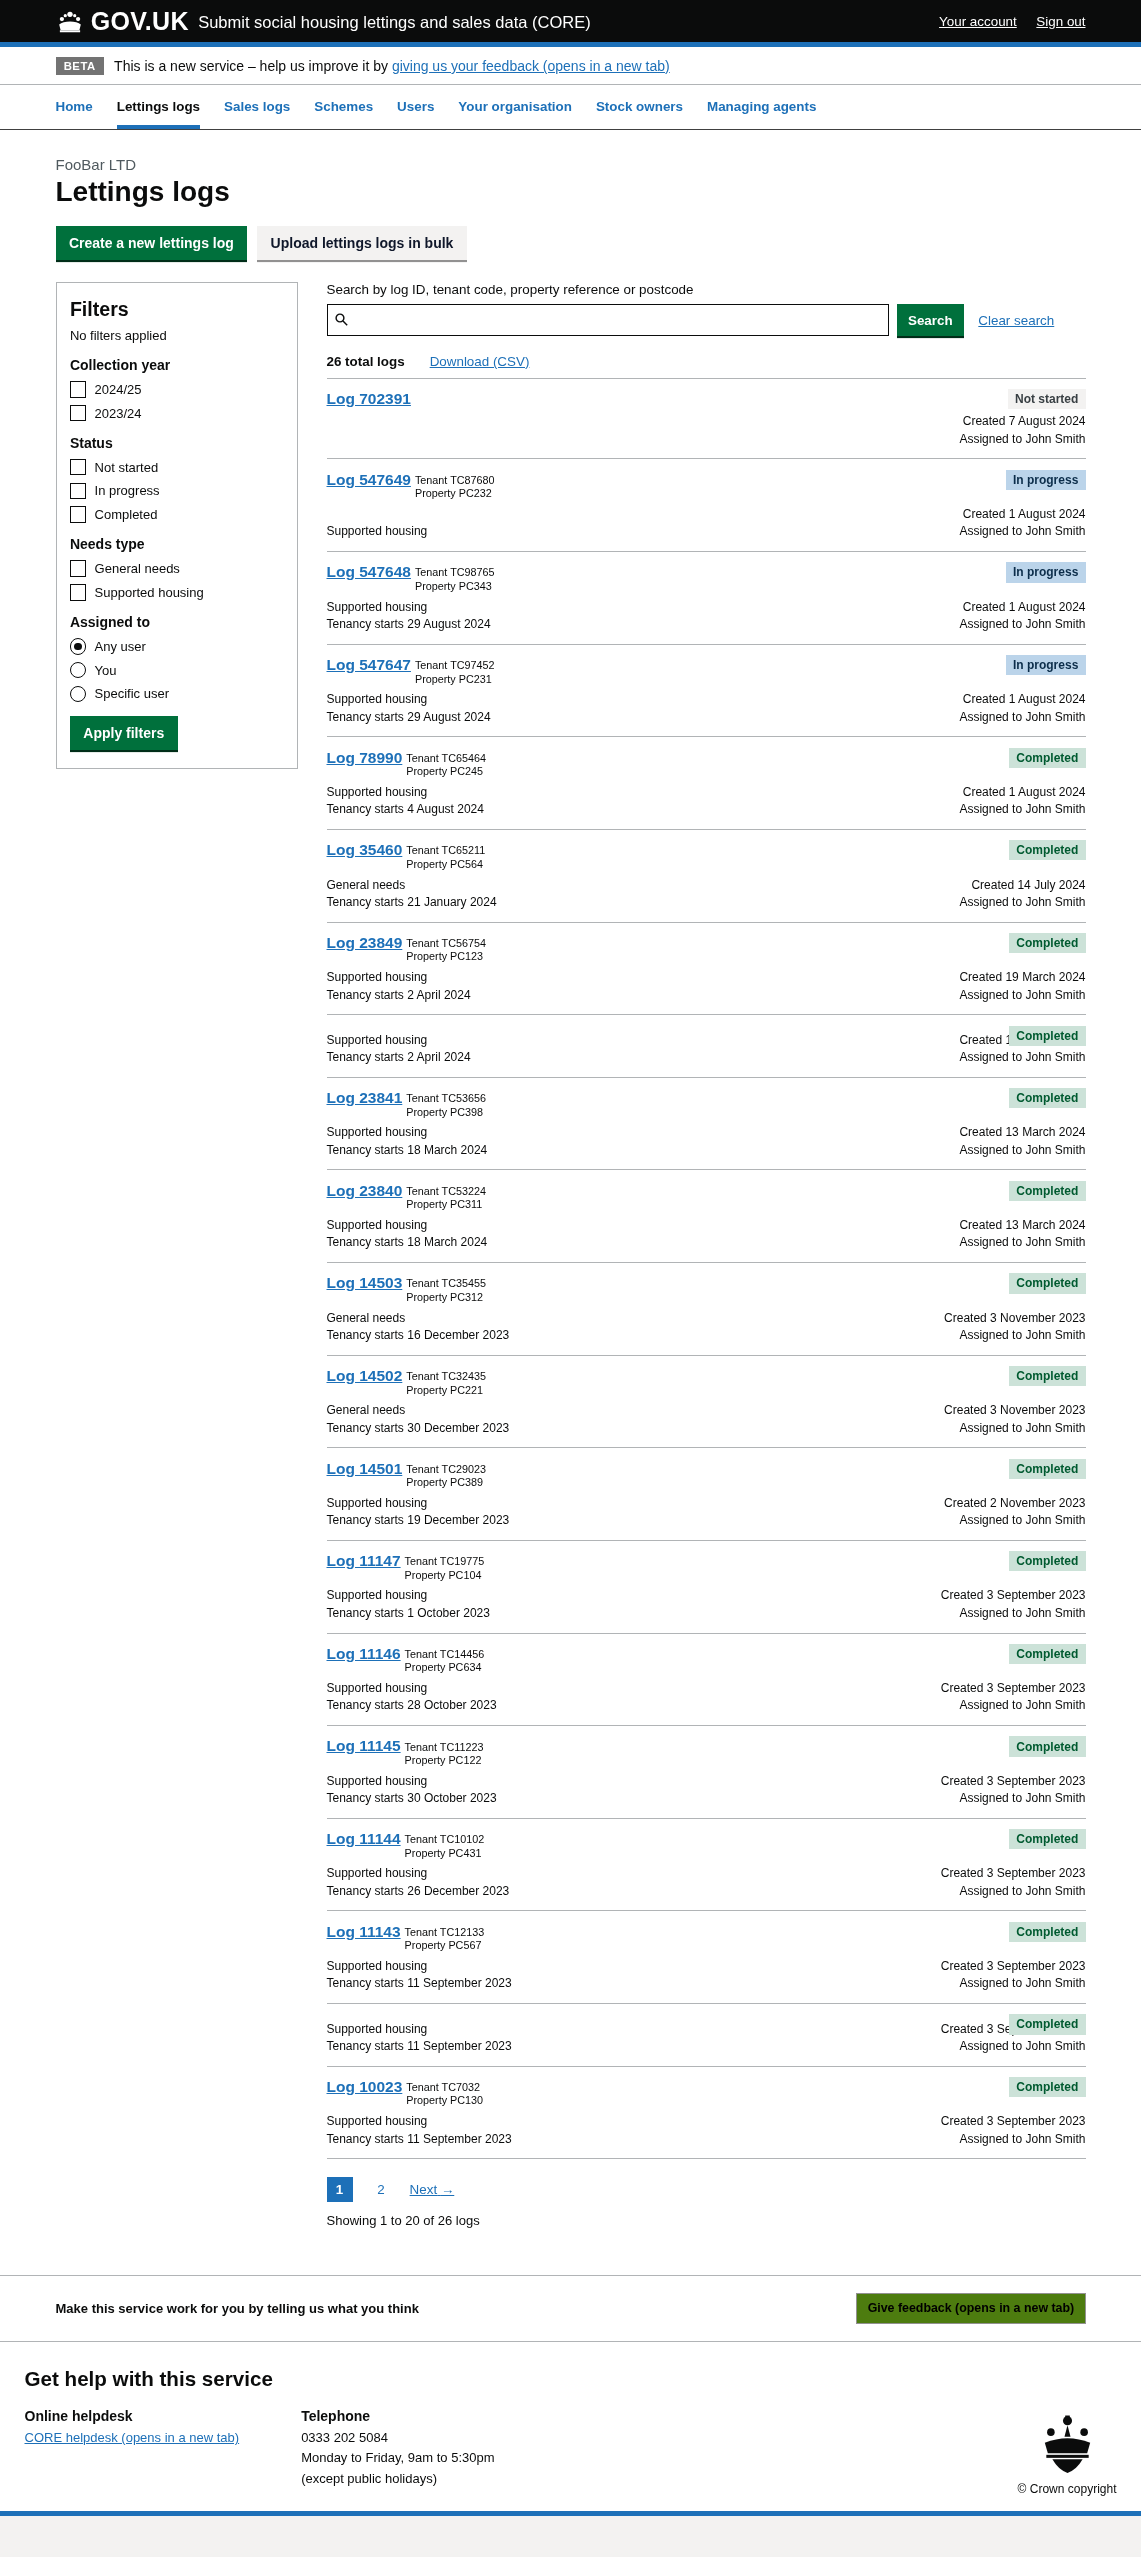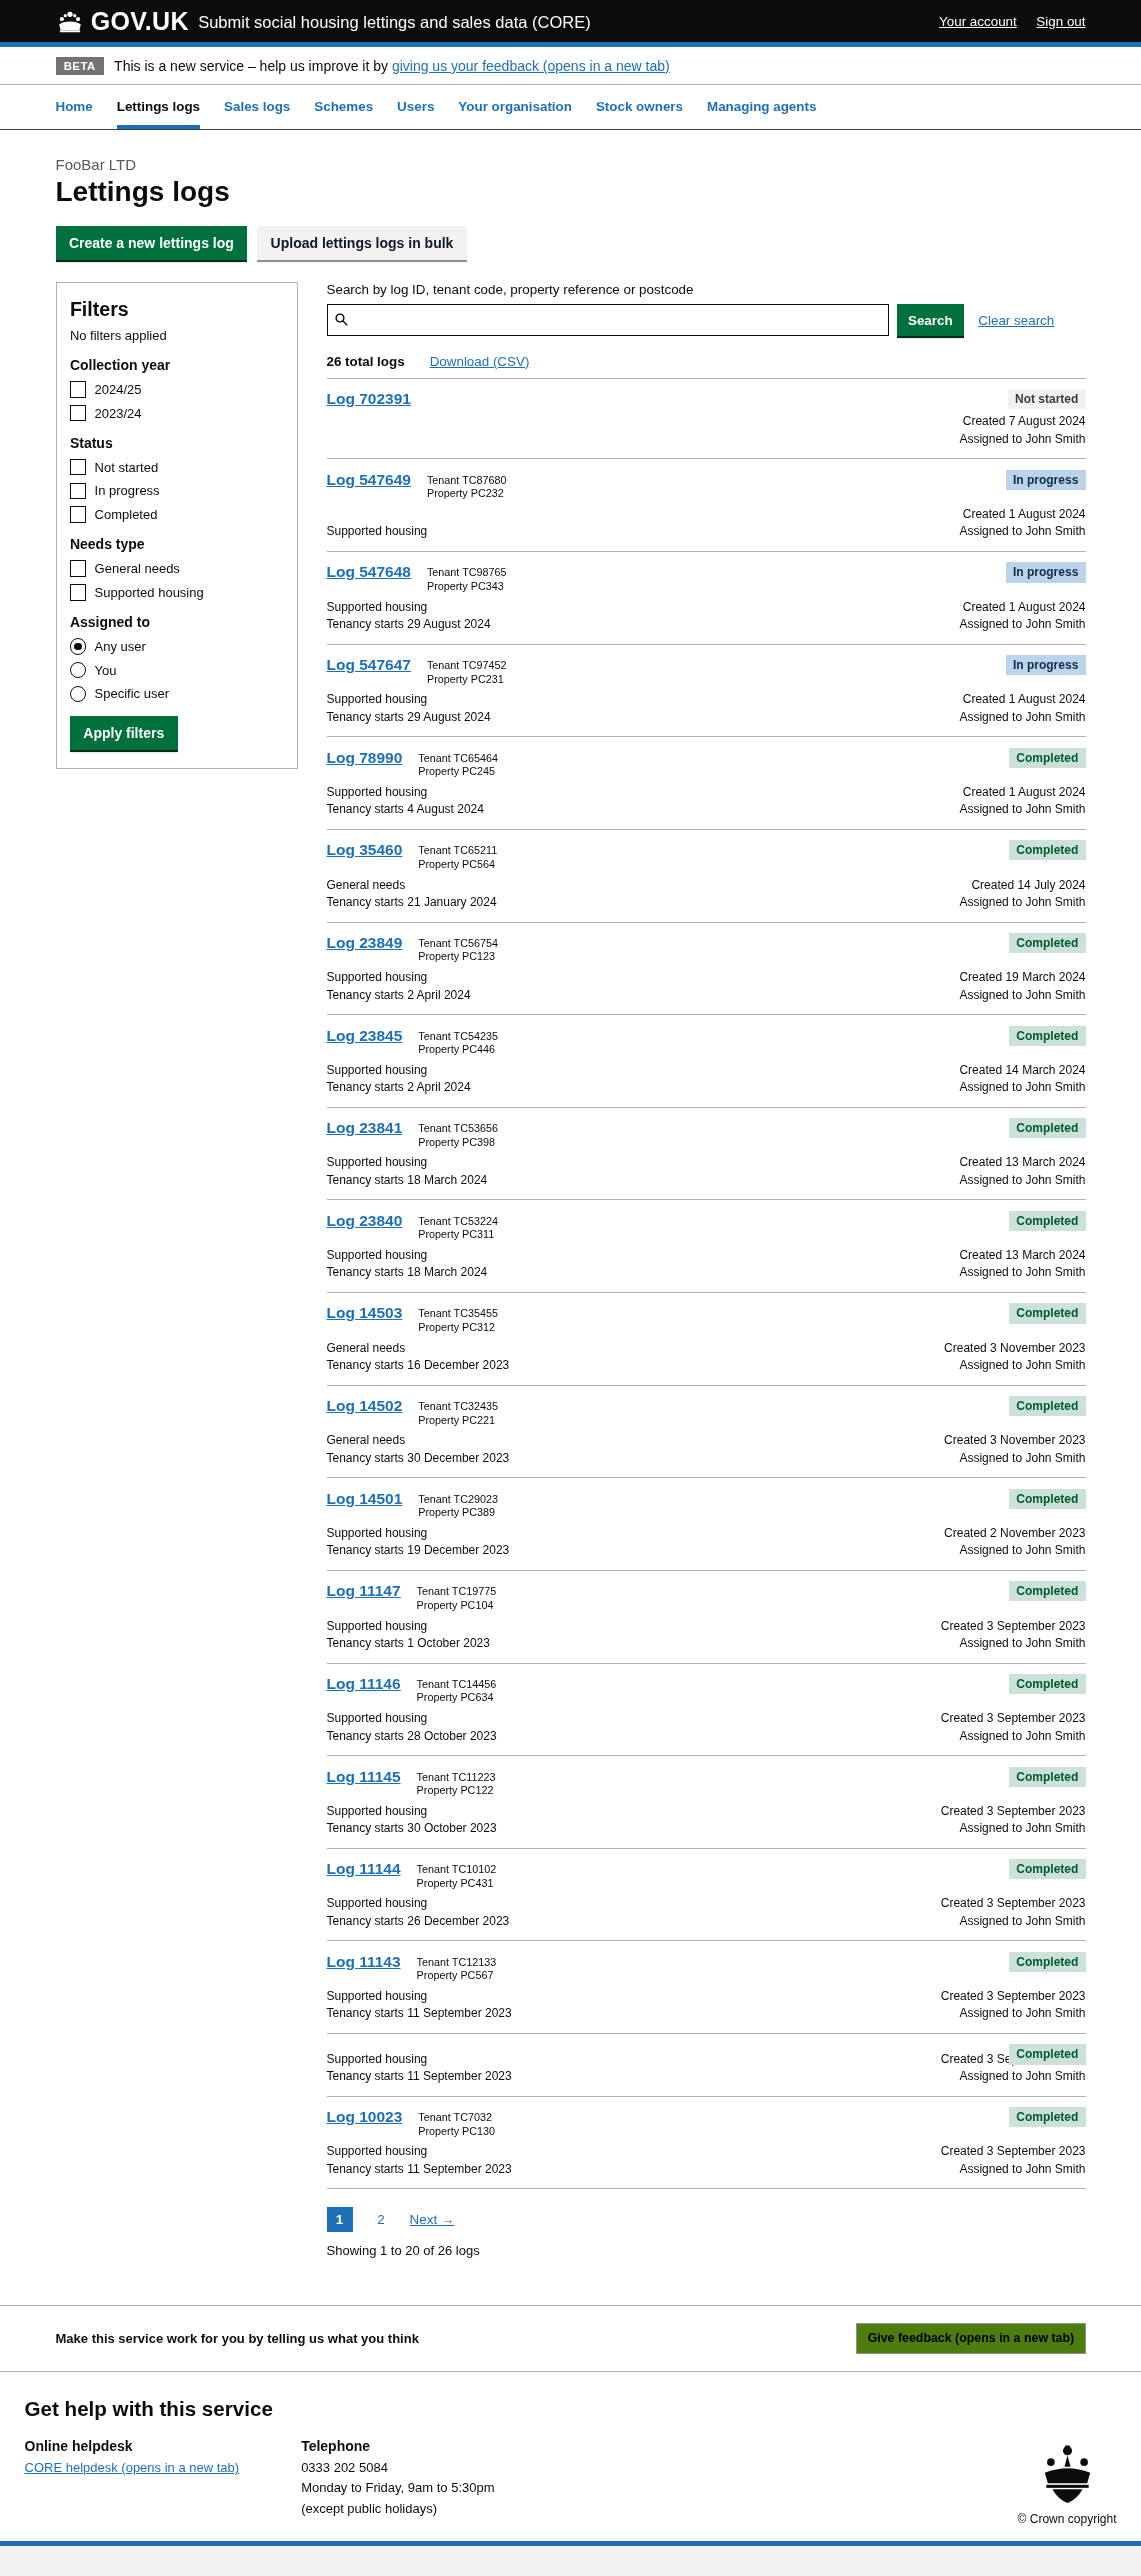--- a/index.html
+++ b/index.html
@@ -276,21 +276,21 @@
   }
   .log-top {
     display: flex;
     align-items: flex-start;
   }
   .log-id {
     font-size: 15.5px;
     font-weight: bold;
     color: #1d70b8;
     text-decoration: underline;
-    margin-right: 16px;
+    margin-right: 4px;
     white-space: nowrap;
   }
   .log-codes {
     font-size: 10.8px;
     line-height: 1.25;
     color: #0b0c0c;
     padding-top: 3.1px;
   }
   .status-tag {
     position: absolute;
@@ -708,27 +708,20 @@
             </div>
             <div class="log-right-lines">
               <div>Created 19 March 2024</div>
               <div>Assigned to John Smith</div>
             </div>
           </div>
         </div>
 
         <div class="log-item">
           <span class="status-tag tag-completed">Completed</span>
-          <div class="log-top">
-            <a href="#" class="log-id">Log 23845</a>
-            <div class="log-codes">
-              <div>Tenant TC54235</div>
-              <div>Property PC446</div>
-            </div>
-          </div>
           <div class="log-bottom">
             <div class="log-left-lines">
               <div>Supported housing</div>
               <div>Tenancy starts 2 April 2024</div>
             </div>
             <div class="log-right-lines">
               <div>Created 14 March 2024</div>
               <div>Assigned to John Smith</div>
             </div>
           </div>

